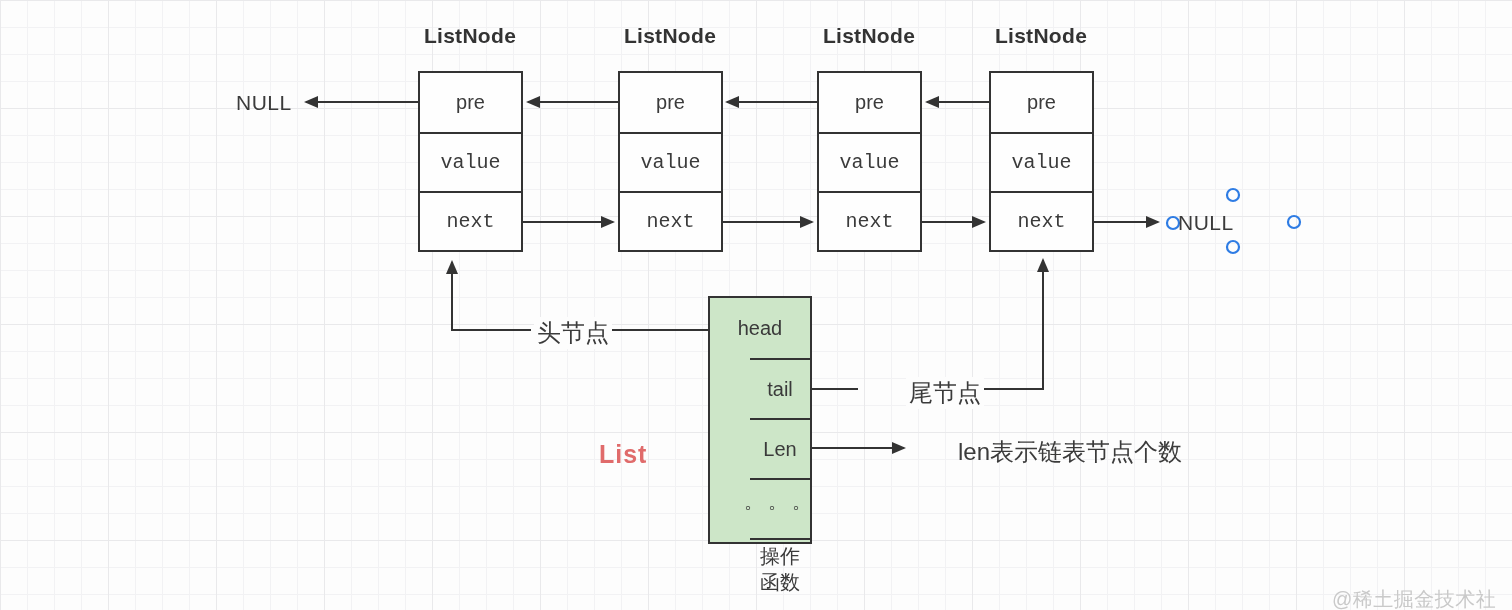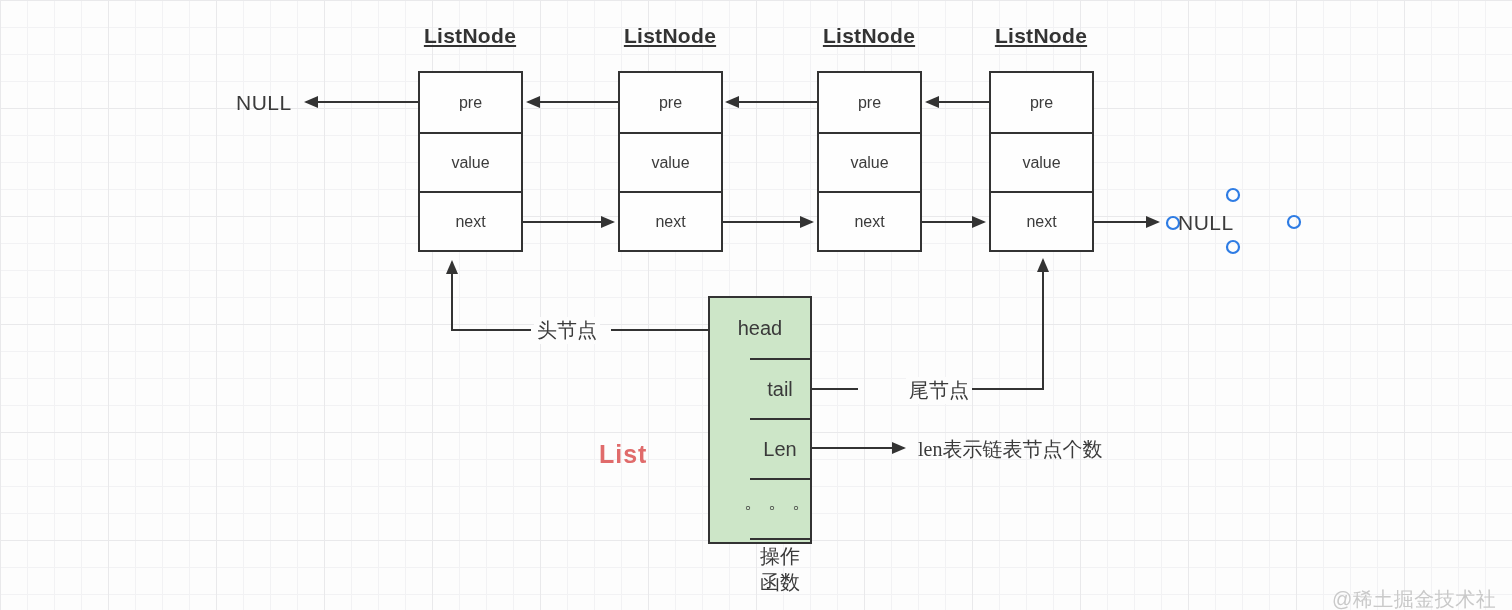--- a/index.html
+++ b/index.html
@@ -16,32 +16,32 @@
       linear-gradient(to bottom,#f2f2f4 1px,transparent 1px);
     background-size:108px 108px,108px 108px,27px 27px,27px 27px;
   }
 
   svg.overlay { position:absolute; left:0; top:0; width:1512px; height:610px; pointer-events:none; }
   svg.overlay line, svg.overlay polyline { stroke:#333; stroke-width:2; fill:none; }
   svg.overlay circle.handle { stroke:#2e7ce4; stroke-width:2.2; fill:none; }
 
   .node-title {
     position:absolute; width:160px; top:24px; text-align:center;
-    font-size:21px; font-weight:bold; color:#333; letter-spacing:.3px;text-decoration:underline;
+    font-size:21px; font-weight:bold; color:#333; letter-spacing:.3px;
   }
 
   .node {
     position:absolute; top:71px; width:105px; height:181px;
     border:2px solid #333; background:#fefefe;
   }
   .node .cell {
     height:59px; display:flex; align-items:center; justify-content:center;
-    font-size:16px; color:#3b3b3b;
+    font-size:20px; color:#3b3b3b;
   }
-  .node .cell + .cell { border-top:2px solid #333; }
+  .node .cell + .cell { border-top:2px solid #333;font-family:Liberation Mono, monospace; }
 
   .null-label {
     position:absolute; font-size:21px; color:#3b3b3b; letter-spacing:.5px;
   }
 
   .list-box {
     position:absolute; left:708px; top:296px; width:104px; height:248px;
     border:2px solid #333; background:#cde6c8;
   }
   .list-box .lcell {
@@ -51,24 +51,24 @@
   .list-box .lcell + .lcell { border-top:2px solid #333;margin-left:40px; }
   .list-box .lcell.dots span { letter-spacing:5px; font-size:19px; transform:translateY(-7px); }
   .list-box .lcell.ops { font-size:20px; line-height:26px; }
 
   .list-tag {
     position:absolute; left:599px; top:440px;
     font-size:25px; font-weight:bold; color:#e06b6b; letter-spacing:1px;text-align:center;
   }
 
   .anno {
-    position:absolute; font-size:20px; color:#3b3b3b; white-space:nowrap;
-    background:#fdfdfd; padding:0 3px;font-family:Liberation Serif, serif;
+    position:absolute; font-size:24px; color:#3b3b3b; white-space:nowrap;
+    background:#fdfdfd; padding:0 3px;
   }
-  .anno.no-bg { background:transparent; padding:0; }
+  .anno.no-bg { background:transparent; padding:0;margin-left:40px; }
 
   .watermark {
     position:absolute; left:1332px; top:586px; font-size:20px; color:#c9c9c9;
     letter-spacing:.5px;
   }
 </style>
 </head>
 <body>
 
 <div class="canvas">

